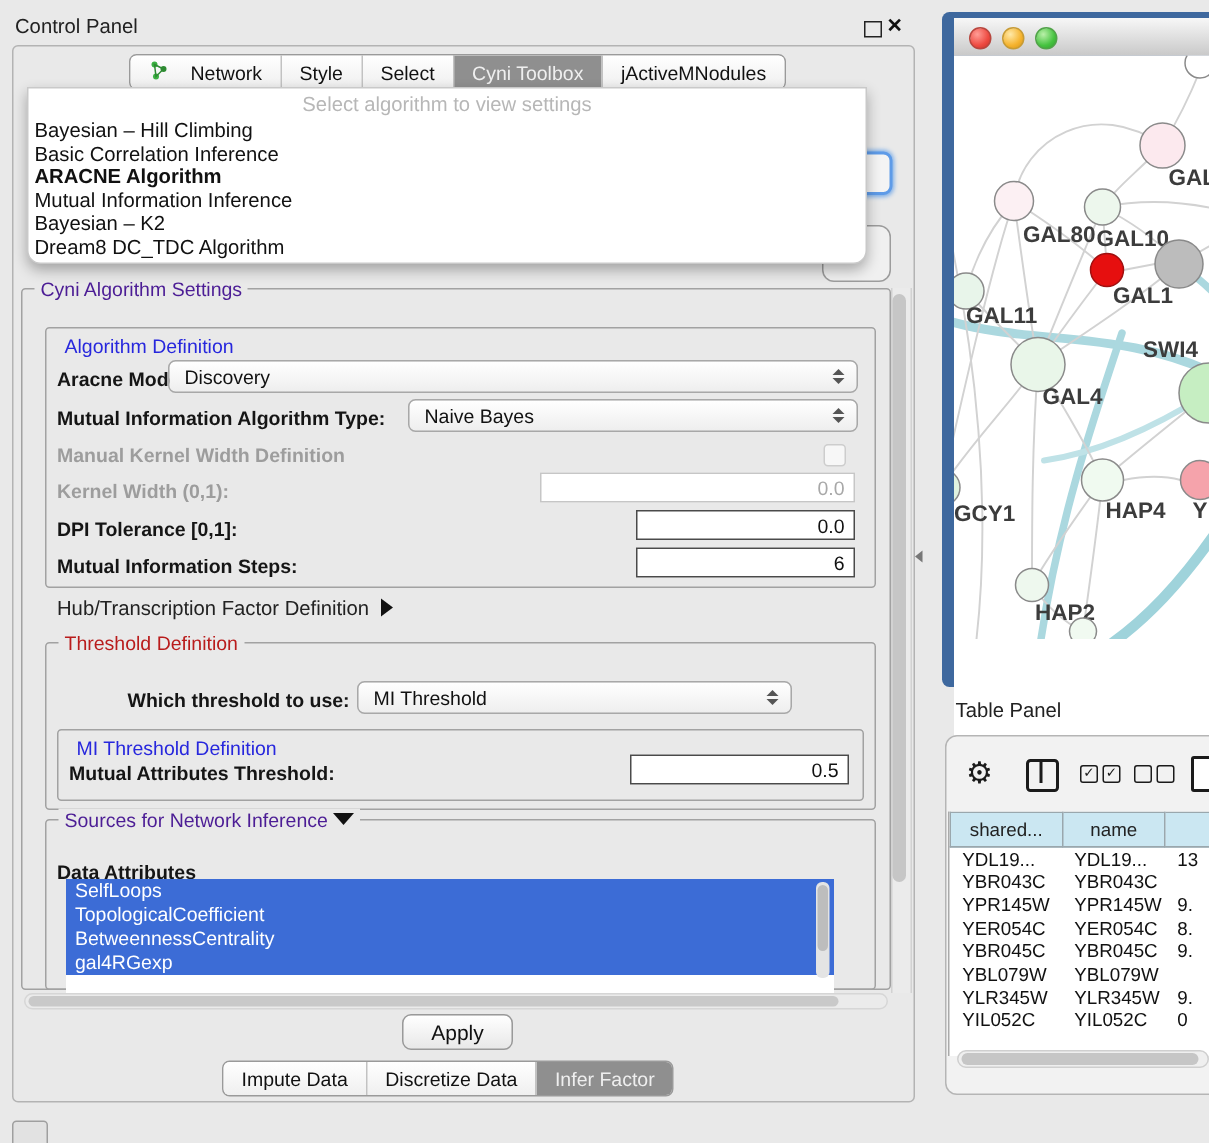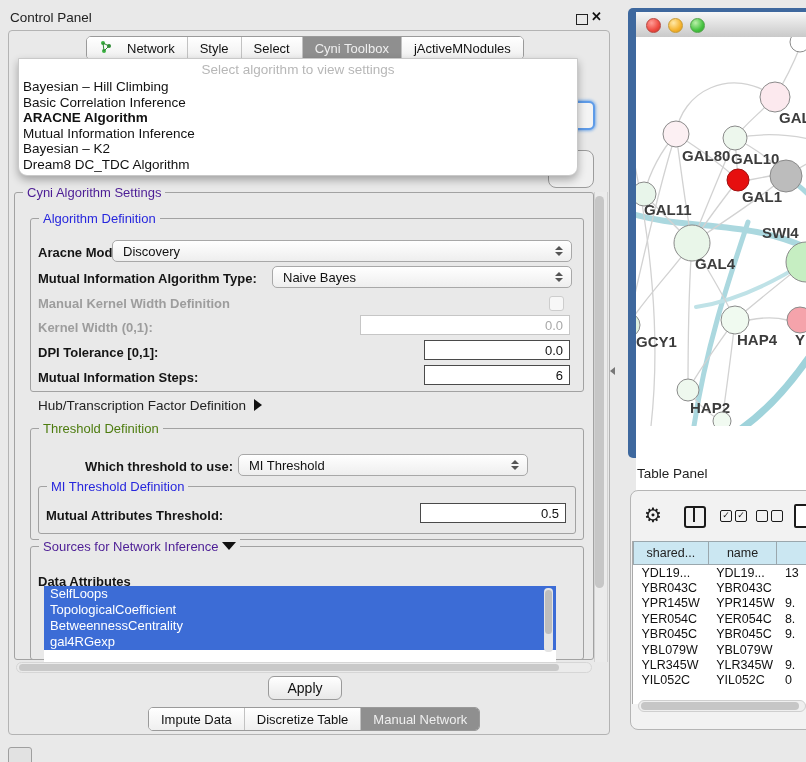--- a/index.html
+++ b/index.html
@@ -31,22 +31,22 @@
   .popup-list li.b{font-weight:bold;}
 
   
   .frag-combo{left:545px;top:101px;width:46px;height:25px;border:2px solid #5e9bે8;border:2px solid #5e9be8;
               border-radius:6px;background:#f4f4f4;box-shadow:0 0 3px 1px #79ace8;z-index:1;}
   .frag-box{left:548px;top:150px;width:44px;height:36px;border:1px solid #9c9c9c;border-radius:8px;background:#f0f0f0;z-index:1;}
 
   
   .group{border:1px solid #a2a2a2;border-radius:3px;}
   .gtitle{position:absolute;top:-8px;left:8px;background:#e9e9e9;padding:0 4px;font-size:13px;color:#4c1d95;white-space:nowrap;}
-  .gtitle.blue{color:#2727dd;}
-  .gtitle.green{color:#4d7c0f;}
+  .gtitle.blue{color:#2727dd;margin-top:12px;}
+  .gtitle.green{color:#b91c1c;}
 
   .lbl{font-size:13px;font-weight:bold;color:#151515;white-space:nowrap;}
   .lbl.dis{color:#9d9d9d;}
   .plain{font-size:13.5px;color:#222;white-space:nowrap;}
 
   .combo{display:flex;align-items:center;height:22px;border:1px solid #a8a8a8;border-radius:5px;
          background:linear-gradient(#ffffff,#eeeeee);font-size:13px;color:#111;padding-left:10px;box-sizing:border-box;}
   .combo .sp{margin-left:auto;margin-right:8px;display:flex;flex-direction:column;gap:2px;}
   .combo .sp i{display:block;width:0;height:0;border-left:4px solid transparent;border-right:4px solid transparent;}
   .combo .sp i.up{border-bottom:4px solid #555;}
@@ -236,24 +236,24 @@
   <div class="abs vthumb"></div>
   <div class="abs htrack"></div>
   <div class="abs hthumb"></div>
 
   <div class="abs btn" style="left:268px;top:676px;width:72px;">Apply</div>
   <div class="abs tabbar tabbar-bottom">
       <div class="tab">
         <span>Impute Data</span>
       </div>
       <div class="tab">
-        <span>Discretize Table</span>
+        <span>Discretize Data</span>
       </div>
       <div class="tab sel">
-        <span>Manual Network</span>
+        <span>Infer Factor</span>
       </div>
     </div>
 
   <div class="abs splitter-arrow"></div>
   <div class="abs corner-icon"></div>
 
   <div class="abs netframe"></div>
   <div class="abs mactitle">
     <div class="light red" style="left:10px;"></div>
     <div class="light yellow" style="left:32px;"></div>

